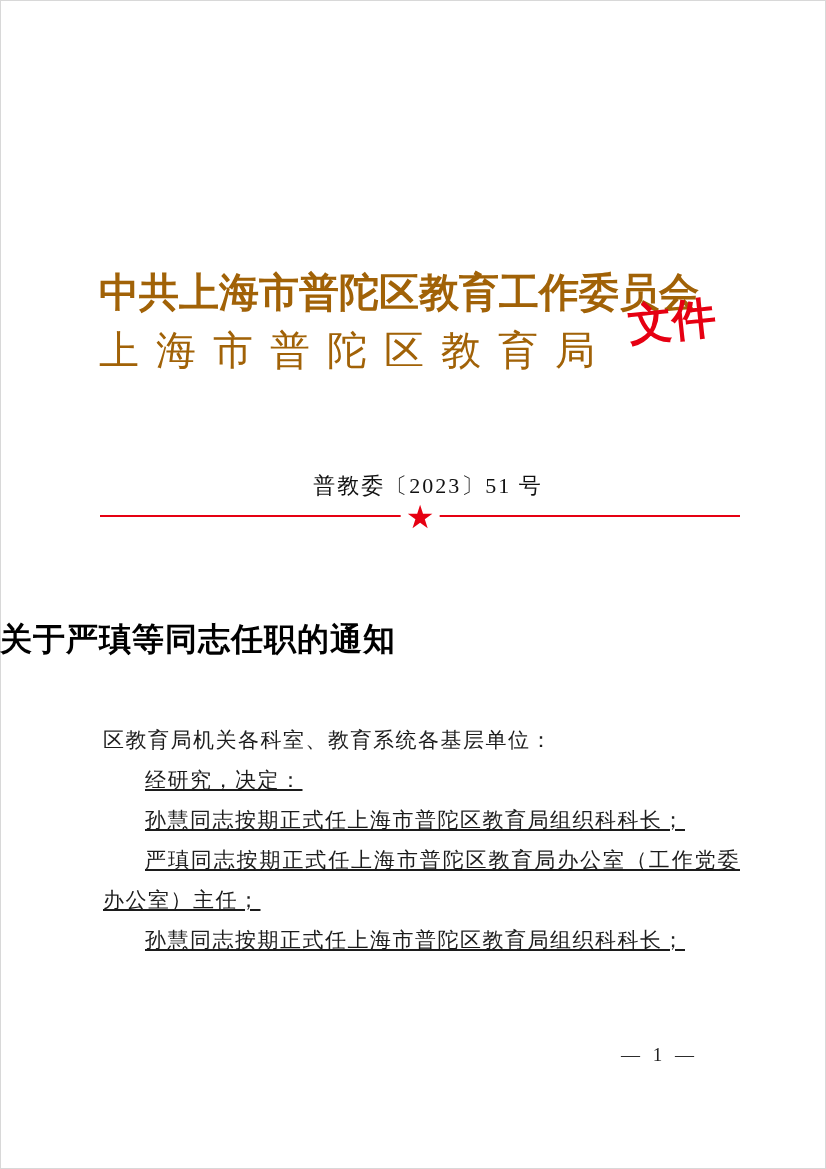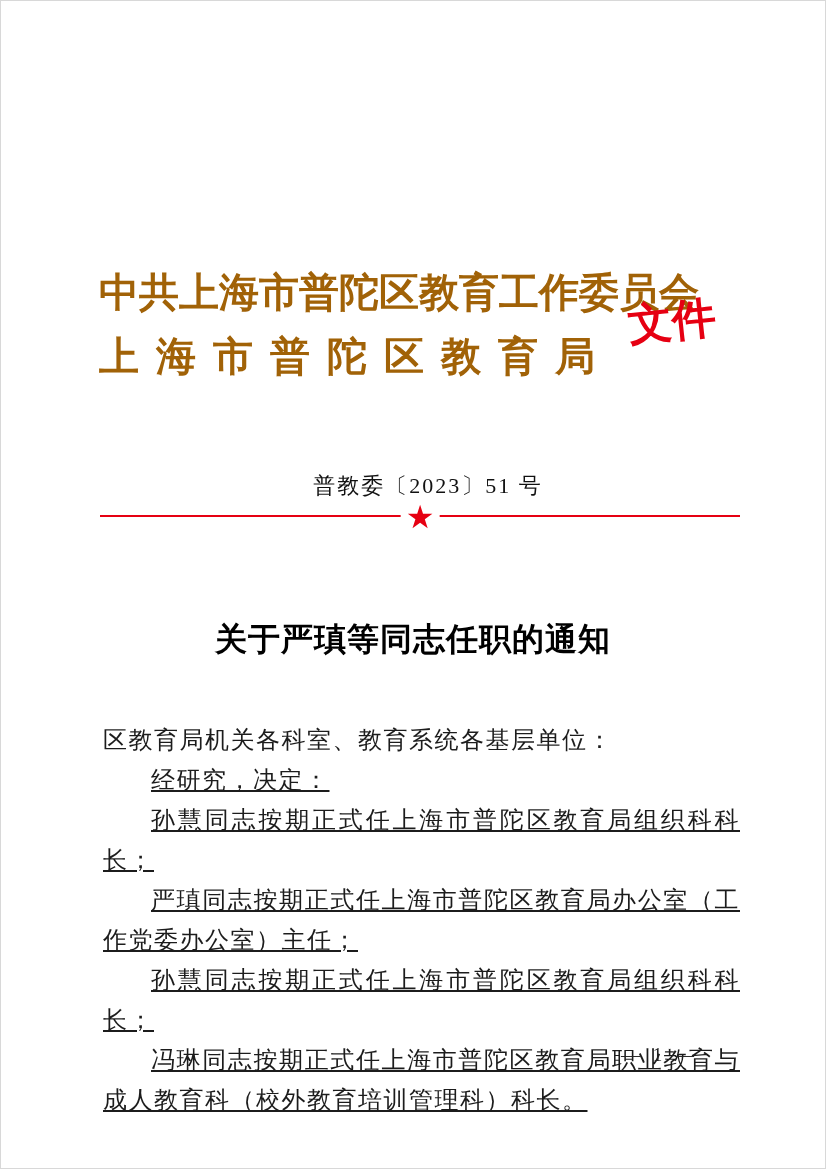--- a/index.html
+++ b/index.html
@@ -25,23 +25,23 @@
     color: #a16207;
   }
   .letterhead-line1 {
     font-size: 40px;
     font-weight: bold;
     line-height: 42px;
     letter-spacing: 0px;
     white-space: nowrap;
   }
   .letterhead-line2 {
-    margin-top: 22px;
+    margin-top: 16px;
     font-size: 40px;
-    font-weight: bold;
+    font-weight: normal;
     line-height: 42px;
     letter-spacing: 17px;
     white-space: nowrap;
   }
   .letterhead-suffix {
     position: absolute;
     top: 300px;
     left: 628px;
     font-size: 44px;
     font-weight: bold;
@@ -84,34 +84,33 @@
     line-height: 30px;
     font-family: "DejaVu Sans", sans-serif;
   }
 
   
   .doc-title {
     position: absolute;
     top: 618px;
     left: 0;
     width: 100%;
-    text-align: center;
     font-size: 32px;
     font-weight: bold;
     letter-spacing: 1px;
     color: #000;
   }
 
   
   .doc-body {
     position: absolute;
     top: 720px;
     left: 103px;
     width: 637px;
-    font-size: 24px;
+    font-size: 21px;
     line-height: 40px;
     text-align: justify;
     letter-spacing: 1.5px;
     color: #1c1c1c;
   }
   .doc-body p.indent { text-indent: 2em; text-decoration: underline; }
 
   
   .page-number {
     position: absolute;
@@ -141,18 +140,17 @@
   </div>
 
   <div class="doc-title">关于严瑱等同志任职的通知</div>
 
   <div class="doc-body">
     <p>区教育局机关各科室、教育系统各基层单位：</p>
     <p class="indent">经研究，决定：</p>
     <p class="indent">孙慧同志按期正式任上海市普陀区教育局组织科科长；</p>
     <p class="indent">严瑱同志按期正式任上海市普陀区教育局办公室（工作党委办公室）主任；</p>
     <p class="indent">孙慧同志按期正式任上海市普陀区教育局组织科科长；</p>
-    <p class="indent">冯琳同志按期正式任上海市普陀区教育局职业教育与成人教育科（校外教育培训管理科）科长。</p>
   </div>
 
   <div class="page-number">— 1 —</div>
 
 </div>
 
 </body></html>

